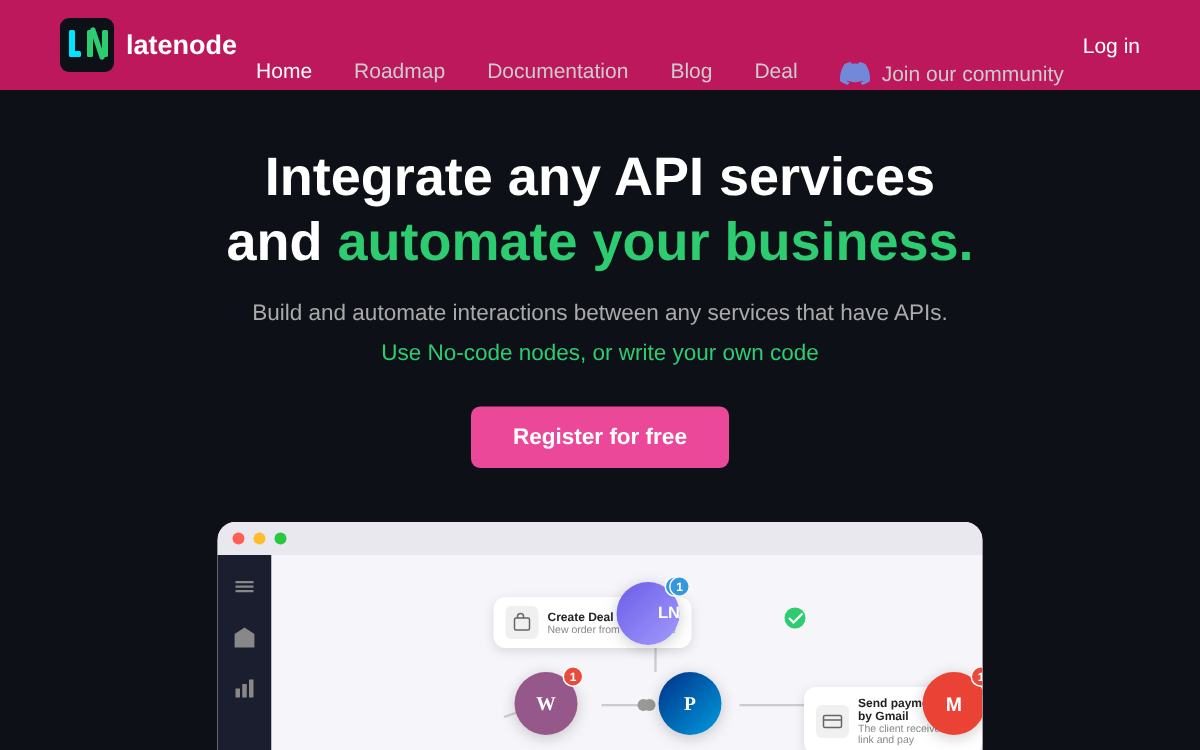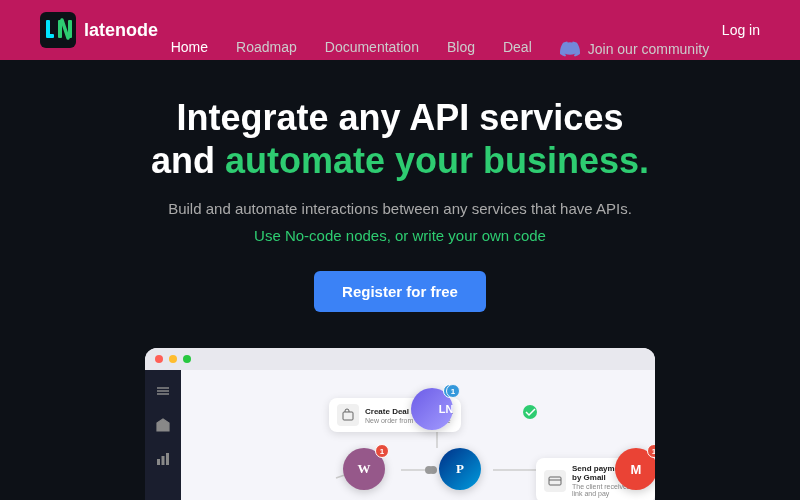--- a/index.html
+++ b/index.html
@@ -108,21 +108,21 @@
       line-height: 1.5;
     }
     .hero-sub .green-link {
       color: #2ecc71;
       display: block;
       margin-top: 4px;
       text-align: center;
     }
     .btn-register {
       display: inline-block;
-      background: #3b82f6;
+      background: #ec4899;
       color: #fff;
       font-size: 15px;
       font-weight: 600;
       padding: 12px 28px;
       border-radius: 6px;
       border: none;
       cursor: pointer;
       margin-top: 24px;
     }
 

